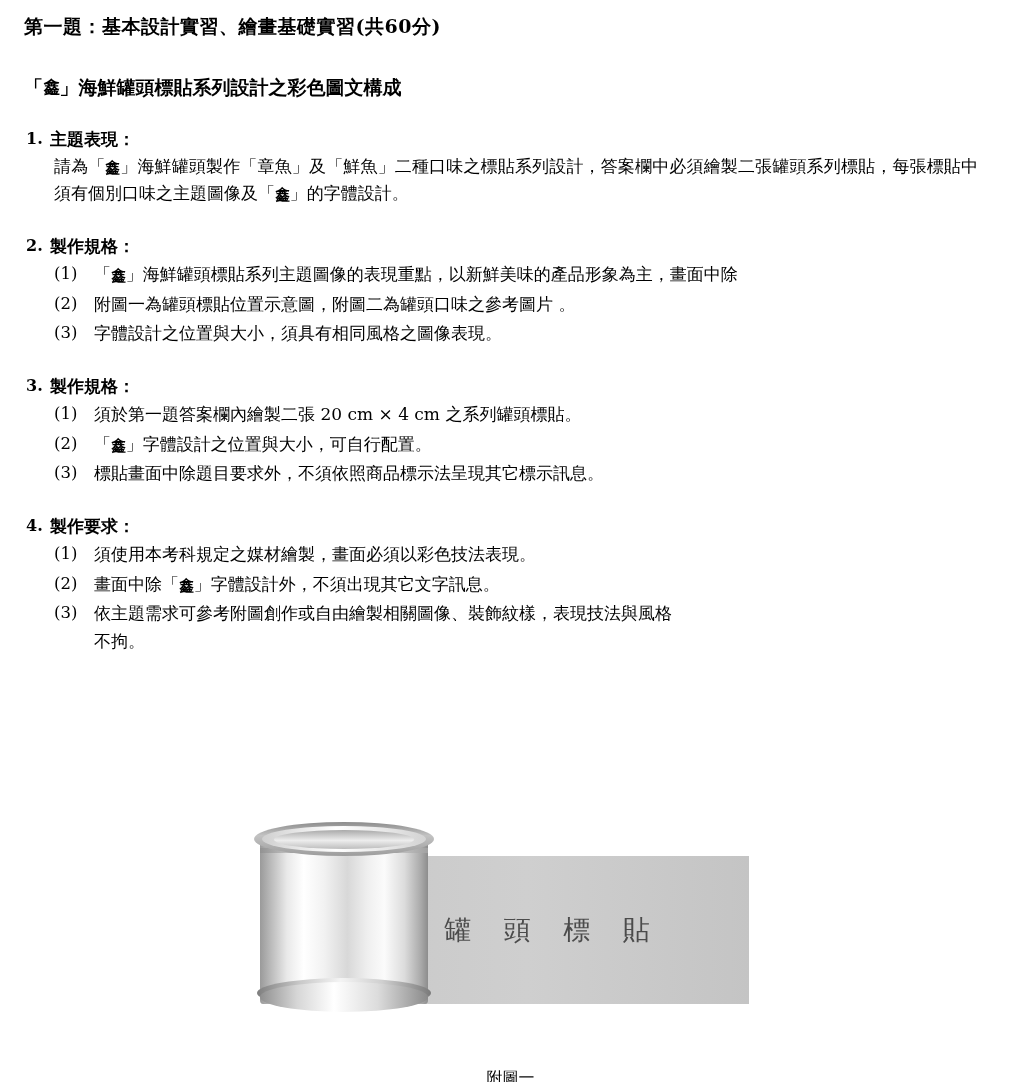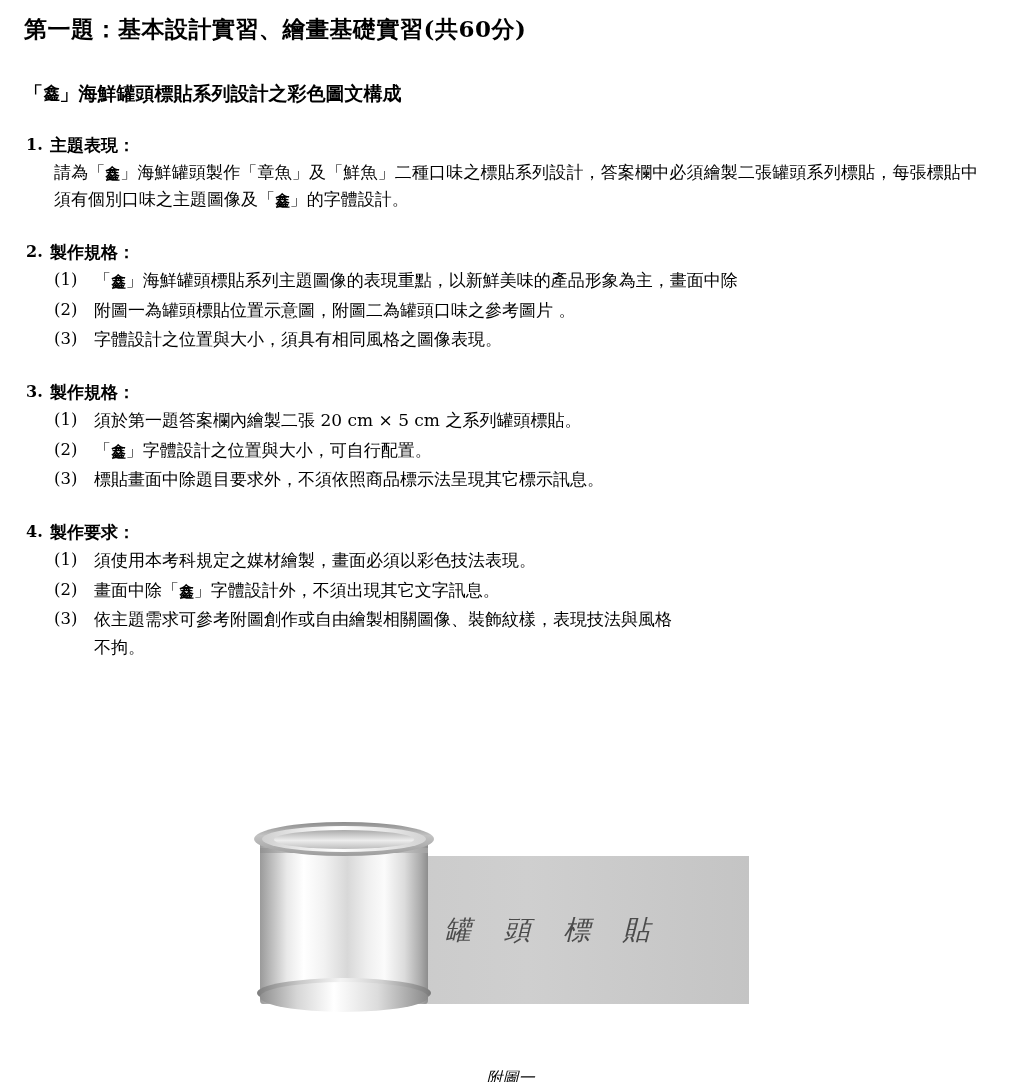--- a/index.html
+++ b/index.html
@@ -18,21 +18,21 @@
   .page {
     position: relative;
     width: 1024px;
     height: 1082px;
     box-sizing: border-box;
     padding: 6px 46px 0 24px;
   }
 
   
   .doc-title {
-    font-size: 23px;
+    font-size: 19px;
     font-weight: 700;
     letter-spacing: 0.5px;
     margin: 6px 0 0 0;
     line-height: 1.5;
   }
   .subtitle {
     font-size: 19px;
     font-weight: 700;
     margin: 32px 0 0 0;
     line-height: 1.5;
@@ -105,21 +105,20 @@
     top: 1px;
   }
 
   
   .figure {
     position: absolute;
     left: 0;
     top: 800px;
     width: 1021px;
     height: 282px;
-    font-style: italic;
   }
   .label-band {
     position: absolute;
     left: 345px;
     top: 56px;
     width: 404px;
     height: 148px;
     background: linear-gradient(90deg, #c9c9c9 0%, #cfcfcf 45%, #c4c4c4 100%);
     box-shadow: 0 0 0 0 rgba(0,0,0,0);
   }
@@ -266,21 +265,21 @@
   </div>
 
   <div class="section">
     <div class="section-head">
       <span class="section-num">3.</span>
       <span>製作規格：</span>
     </div>
     <div class="section-body">
       <div class="list-item">
         <span class="item-num">(1)</span>
-        <span class="item-text">須於第一題答案欄內繪製二張 20 cm × 5 cm 之系列罐頭標貼。</span>
+        <span class="item-text">須於第一題答案欄內繪製二張 20 cm × 4 cm 之系列罐頭標貼。</span>
       </div>
 
       <div class="list-item">
         <span class="item-num">(2)</span>
         <span class="item-text"><span>「</span><span class="logo-glyph">鑫</span><span>」字體設計之位置與大小，可自行配置。</span></span>
       </div>
 
       <div class="list-item">
         <span class="item-num">(3)</span>
         <span class="item-text"><span>標貼畫面中除題目要求外，</span><span class="u">不須</span><span>依照商品標示法呈現其它標示訊息。</span></span>

